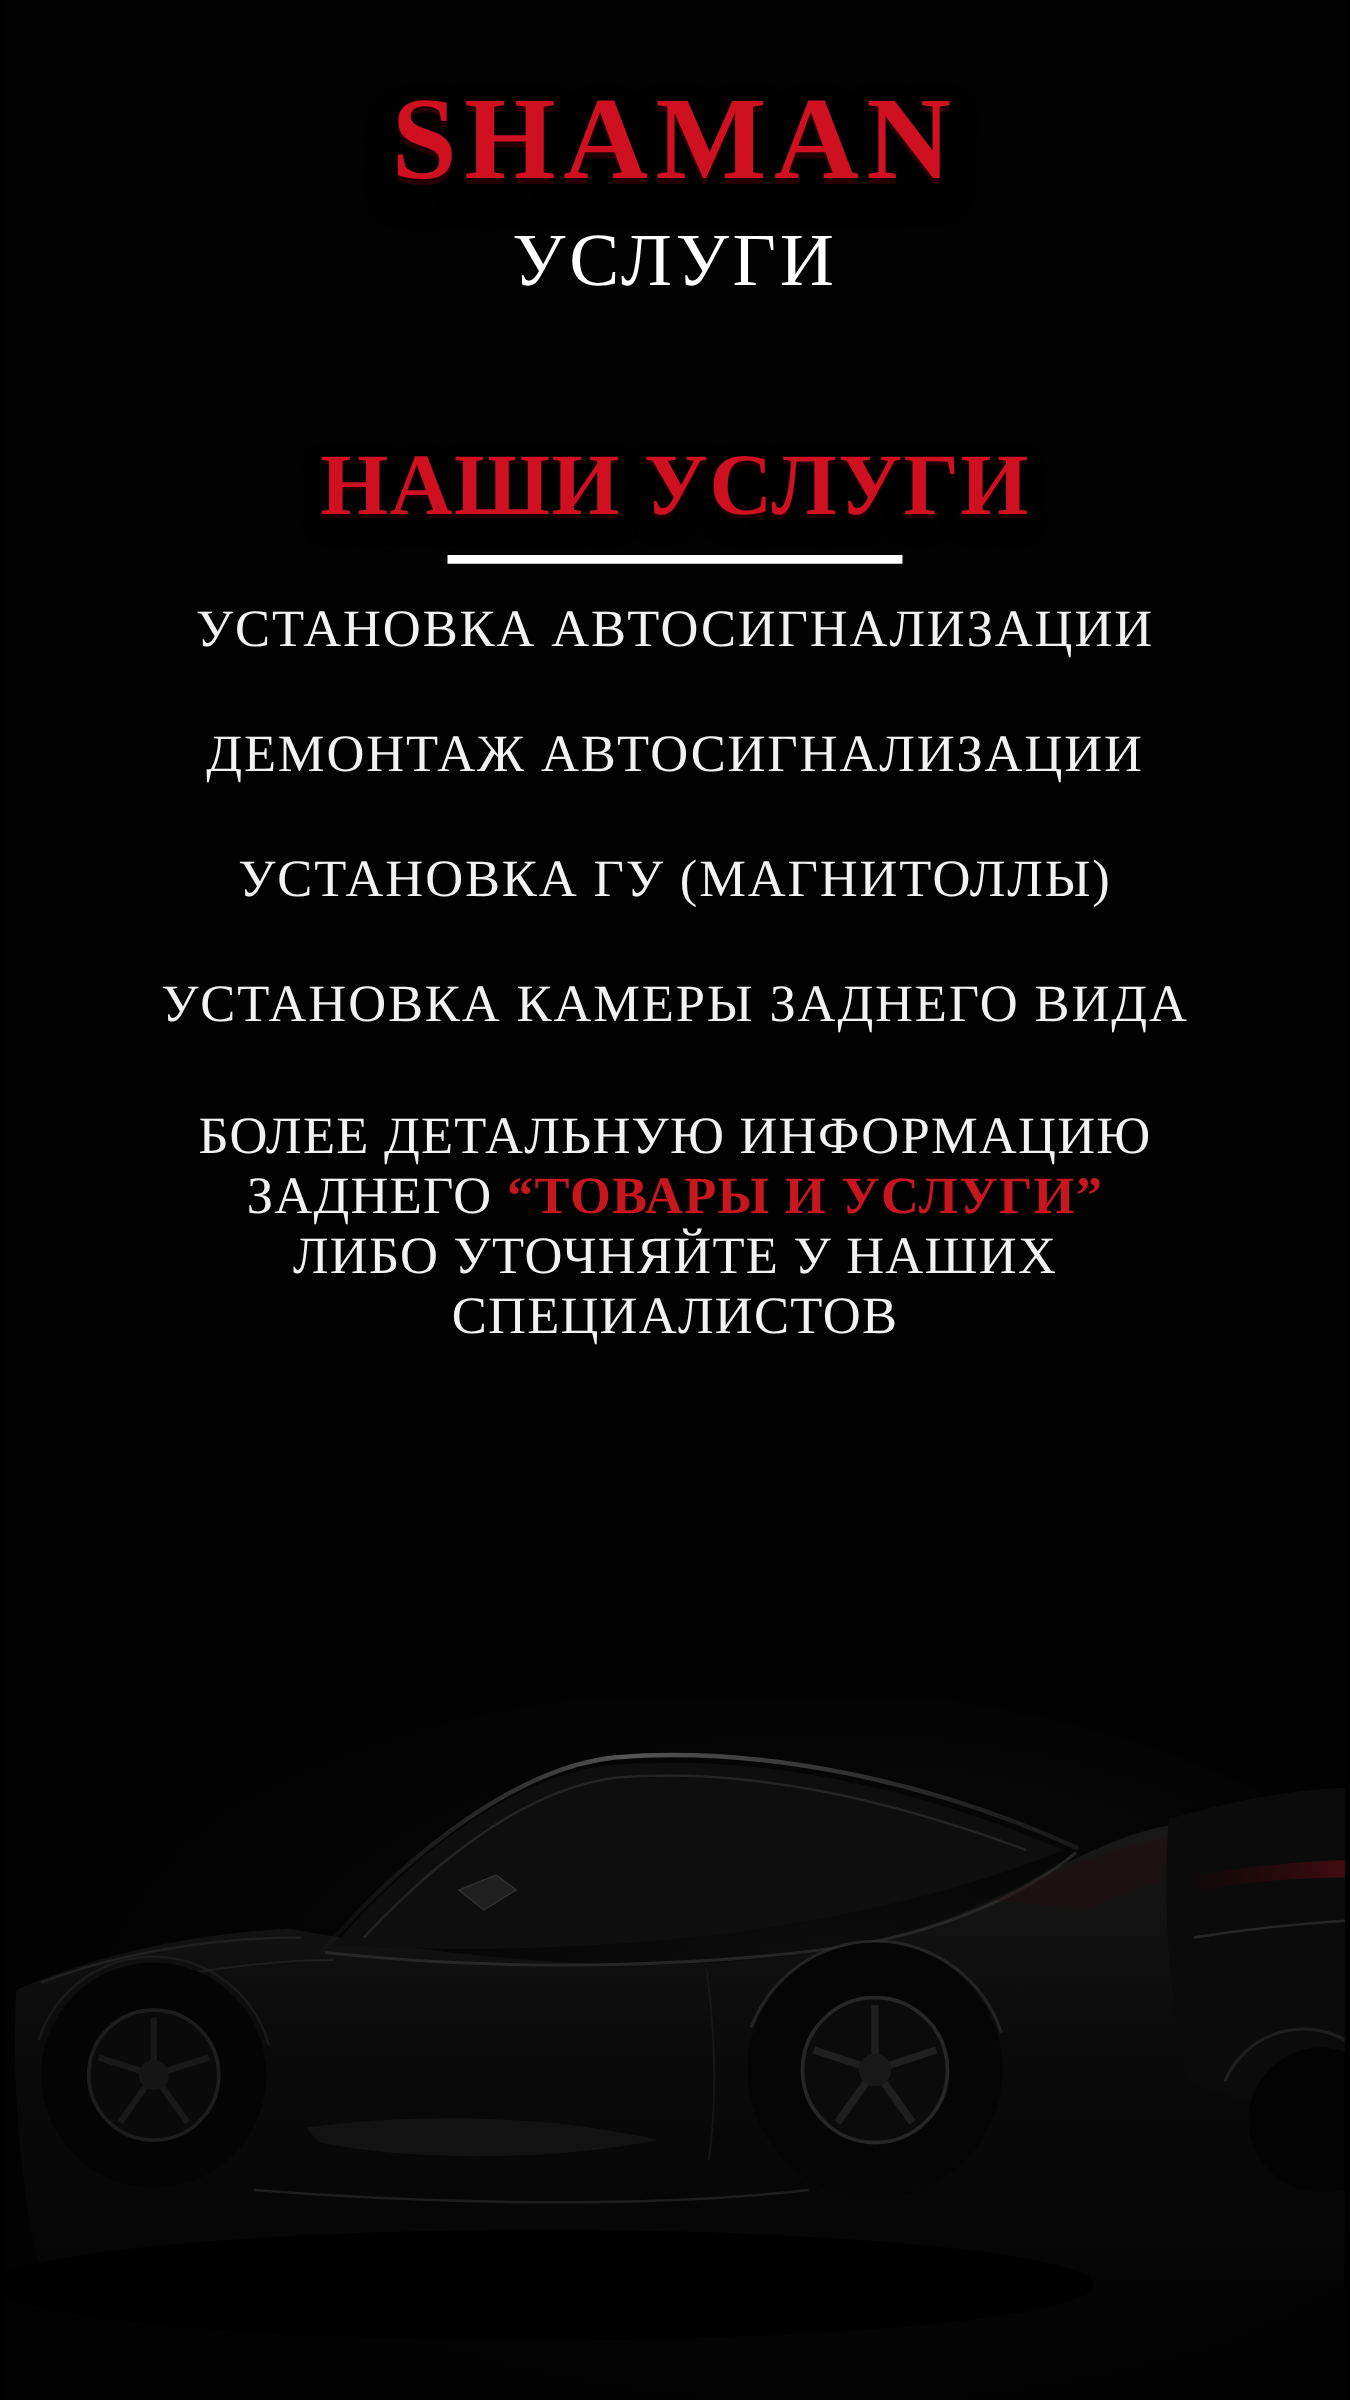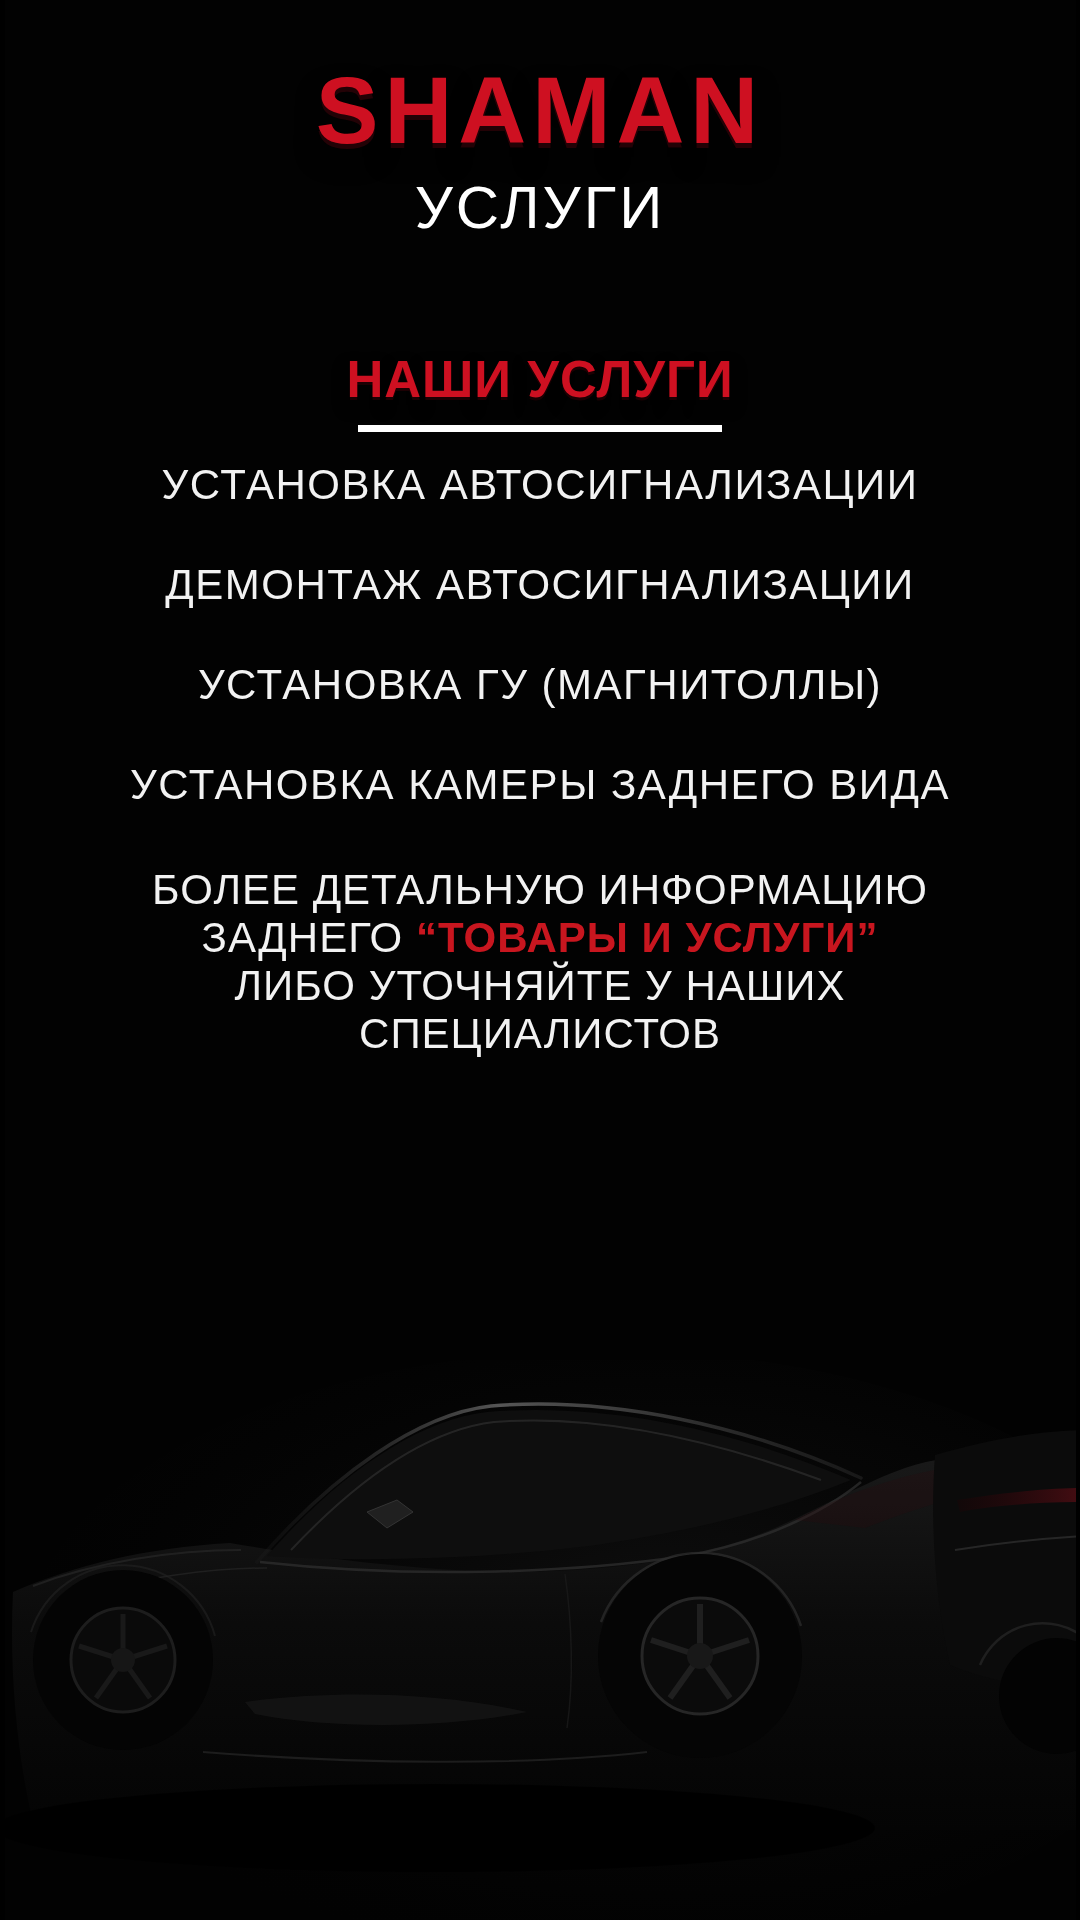--- a/index.html
+++ b/index.html
@@ -4,21 +4,21 @@
 <style>
   html, body { margin: 0; padding: 0; background: #000; }
 
   .poster {
     position: relative;
     width: 1071px;
     height: 1920px;
     margin: 0 auto;
     overflow: hidden;
     background: var(--background, #020202);
-    font-family: Liberation Sans, sans-serif;
+    font-family: Liberation Serif, serif;
     text-align: center;
     color: var(--text-white, #f2f2f2);
     -webkit-font-smoothing: antialiased;
   }
 
   
   .brand {
     padding-top: 64px;
     font-size: 94px;
     font-weight: 800;
@@ -32,21 +32,21 @@
     font-size: 60px;
     font-weight: 400;
     line-height: 1;
     letter-spacing: 3px;
     color: #ffffff;
   }
 
   
   .heading {
     margin: 116px 0 0;
-    font-size: 51px;
+    font-size: 70px;
     font-weight: 800;
     line-height: 1.0;
     letter-spacing: 1px;
     color: var(--accent-red, #ce1021);
     text-shadow: 0 3px 0 rgba(80, 0, 10, .35), 0 8px 16px rgba(0, 0, 0, .9);
   }
   .h-line { display: block; }
 
   .rule {
     width: 364px;

